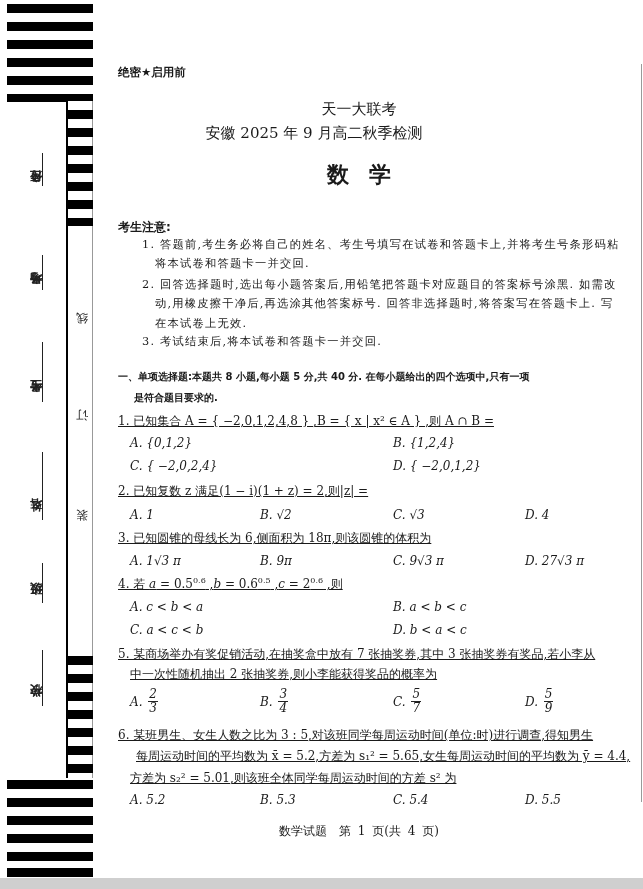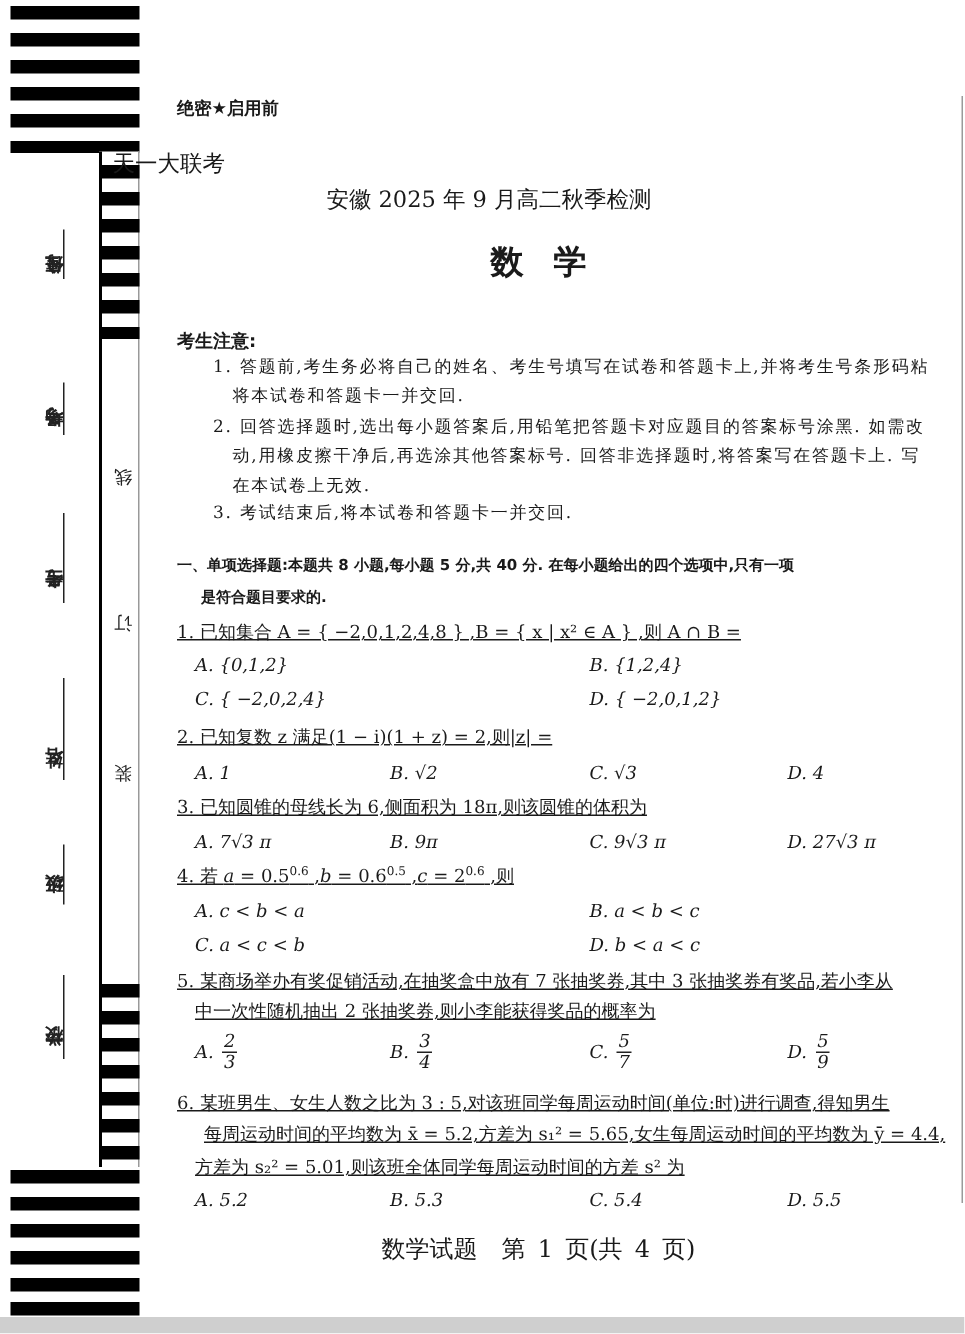--- a/index.html
+++ b/index.html
@@ -35,29 +35,29 @@
     position: absolute; left: 42px; width: 1px; background: #222;
   }
   .cut-label {
     position: absolute; left: 74px; width: 14px;
     writing-mode: vertical-rl; transform: rotate(180deg);
     font-family: "DejaVu Sans", "Liberation Sans", sans-serif;
     font-size: 12px; color: #222;
   }
   .abs { position: absolute; white-space: nowrap; }
   .secret { left: 118px; top: 65px; font-family: "DejaVu Sans","Liberation Sans",sans-serif; font-size: 11.5px; font-weight: bold; }
-  .exam-org { left: 0; width: 643px; text-align: left; top: 100px; font-size: 15px; padding-left: 75px; box-sizing: border-box; }
-  .exam-name { left: 12px; width: 553px; text-align: center; top: 124px; font-size: 15px; padding-left: 75px; box-sizing: border-box; }
+  .exam-org { left: 0; width: 643px; text-align: center; top: 100px; font-size: 15px; padding-left: 75px; box-sizing: border-box; }
+  .exam-name { left: 0; width: 553px; text-align: center; top: 124px; font-size: 15px; padding-left: 75px; box-sizing: border-box; }
   .subject { left: 0; width: 643px; text-align: center; top: 160px; font-size: 22px; font-weight: bold; font-family: "DejaVu Sans","Liberation Sans",sans-serif; letter-spacing: 20px; padding-left: 95px; box-sizing: border-box; }
   .notice-title { left: 118px; top: 219px; font-family: "DejaVu Sans","Liberation Sans",sans-serif; font-weight: bold; font-size: 12px; }
   .notice { left: 142px; font-size: 11.3px; letter-spacing: 1.2px; }
   .section { left: 118px; font-family: "DejaVu Sans","Liberation Sans",sans-serif; font-weight: bold; font-size: 10px; }
   .q { left: 118px; font-size: 12px; text-decoration: underline; }
   .opt { font-size: 12px; font-style: italic; }
-  .footer { left: 0; width: 643px; text-align: center; top: 823px; font-size: 16px; padding-left: 75px; box-sizing: border-box; word-spacing: 3px; }
+  .footer { left: 0; width: 643px; text-align: center; top: 823px; font-size: 12px; padding-left: 75px; box-sizing: border-box; word-spacing: 3px; }
   i.m { font-style: italic; }
 </style>
 </head>
 <body>
 
 <div>
 
   <div class="stripe-wide" style="top:4px;height:9px"></div>
   <div class="stripe-wide" style="top:22px;height:9px"></div>
   <div class="stripe-wide" style="top:40px;height:9px"></div>
@@ -137,21 +137,21 @@
 <div class="abs opt" style="top:459px;left:130px">C. { −2,0,2,4}</div>
 <div class="abs opt" style="top:459px;left:393px">D. { −2,0,1,2}</div>
 
 <div class="abs q" style="top:483px">2. 已知复数 z 满足(1 − i)(1 + z) = 2,则|z| =</div>
 <div class="abs opt" style="top:508px;left:130px">A. 1</div>
 <div class="abs opt" style="top:508px;left:260px">B. √2</div>
 <div class="abs opt" style="top:508px;left:393px">C. √3</div>
 <div class="abs opt" style="top:508px;left:525px">D. 4</div>
 
 <div class="abs q" style="top:530px">3. 已知圆锥的母线长为 6,侧面积为 18π,则该圆锥的体积为</div>
-<div class="abs opt" style="top:554px;left:130px">A. 7√3 π</div>
+<div class="abs opt" style="top:554px;left:130px">A. 1√3 π</div>
 <div class="abs opt" style="top:554px;left:260px">B. 9π</div>
 <div class="abs opt" style="top:554px;left:393px">C. 9√3 π</div>
 <div class="abs opt" style="top:554px;left:525px">D. 27√3 π</div>
 
 <div class="abs q" style="top:576px">
   <span>4. 若 <i class="m">a</i> = 0.5<sup style="font-size:8px">0.6</sup> ,<i class="m">b</i> = 0.6<sup style="font-size:8px">0.5</sup> ,<i class="m">c</i> = 2<sup style="font-size:8px">0.6</sup> ,则</span>
 </div>
 <div class="abs opt" style="top:600px;left:130px">A. c &lt; b &lt; a</div>
 <div class="abs opt" style="top:600px;left:393px">B. a &lt; b &lt; c</div>
 <div class="abs opt" style="top:623px;left:130px">C. a &lt; c &lt; b</div>

